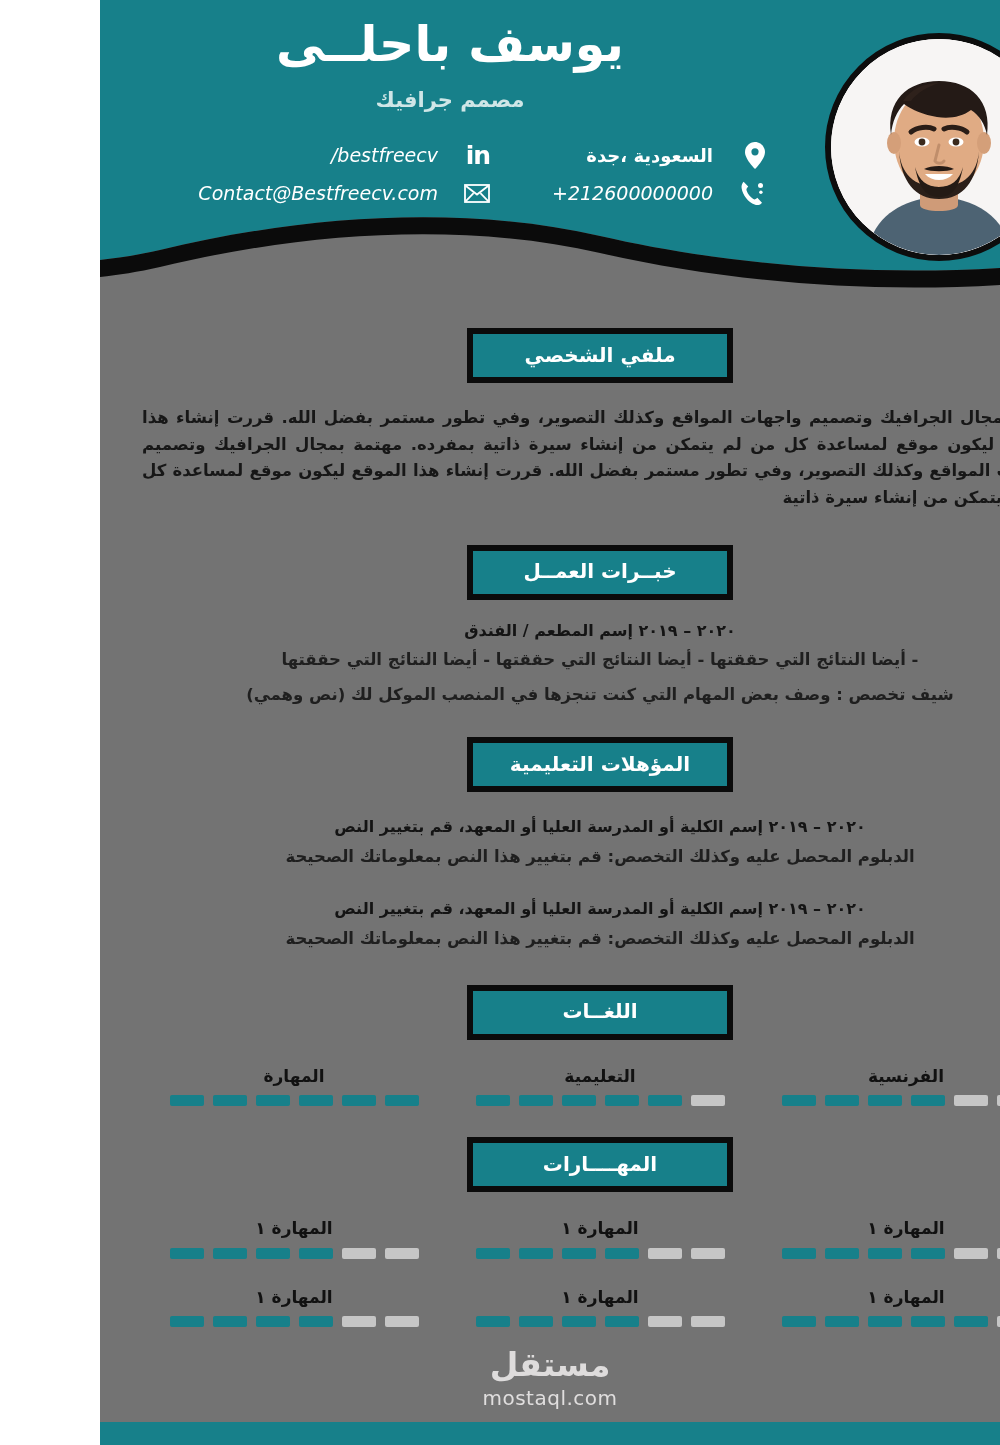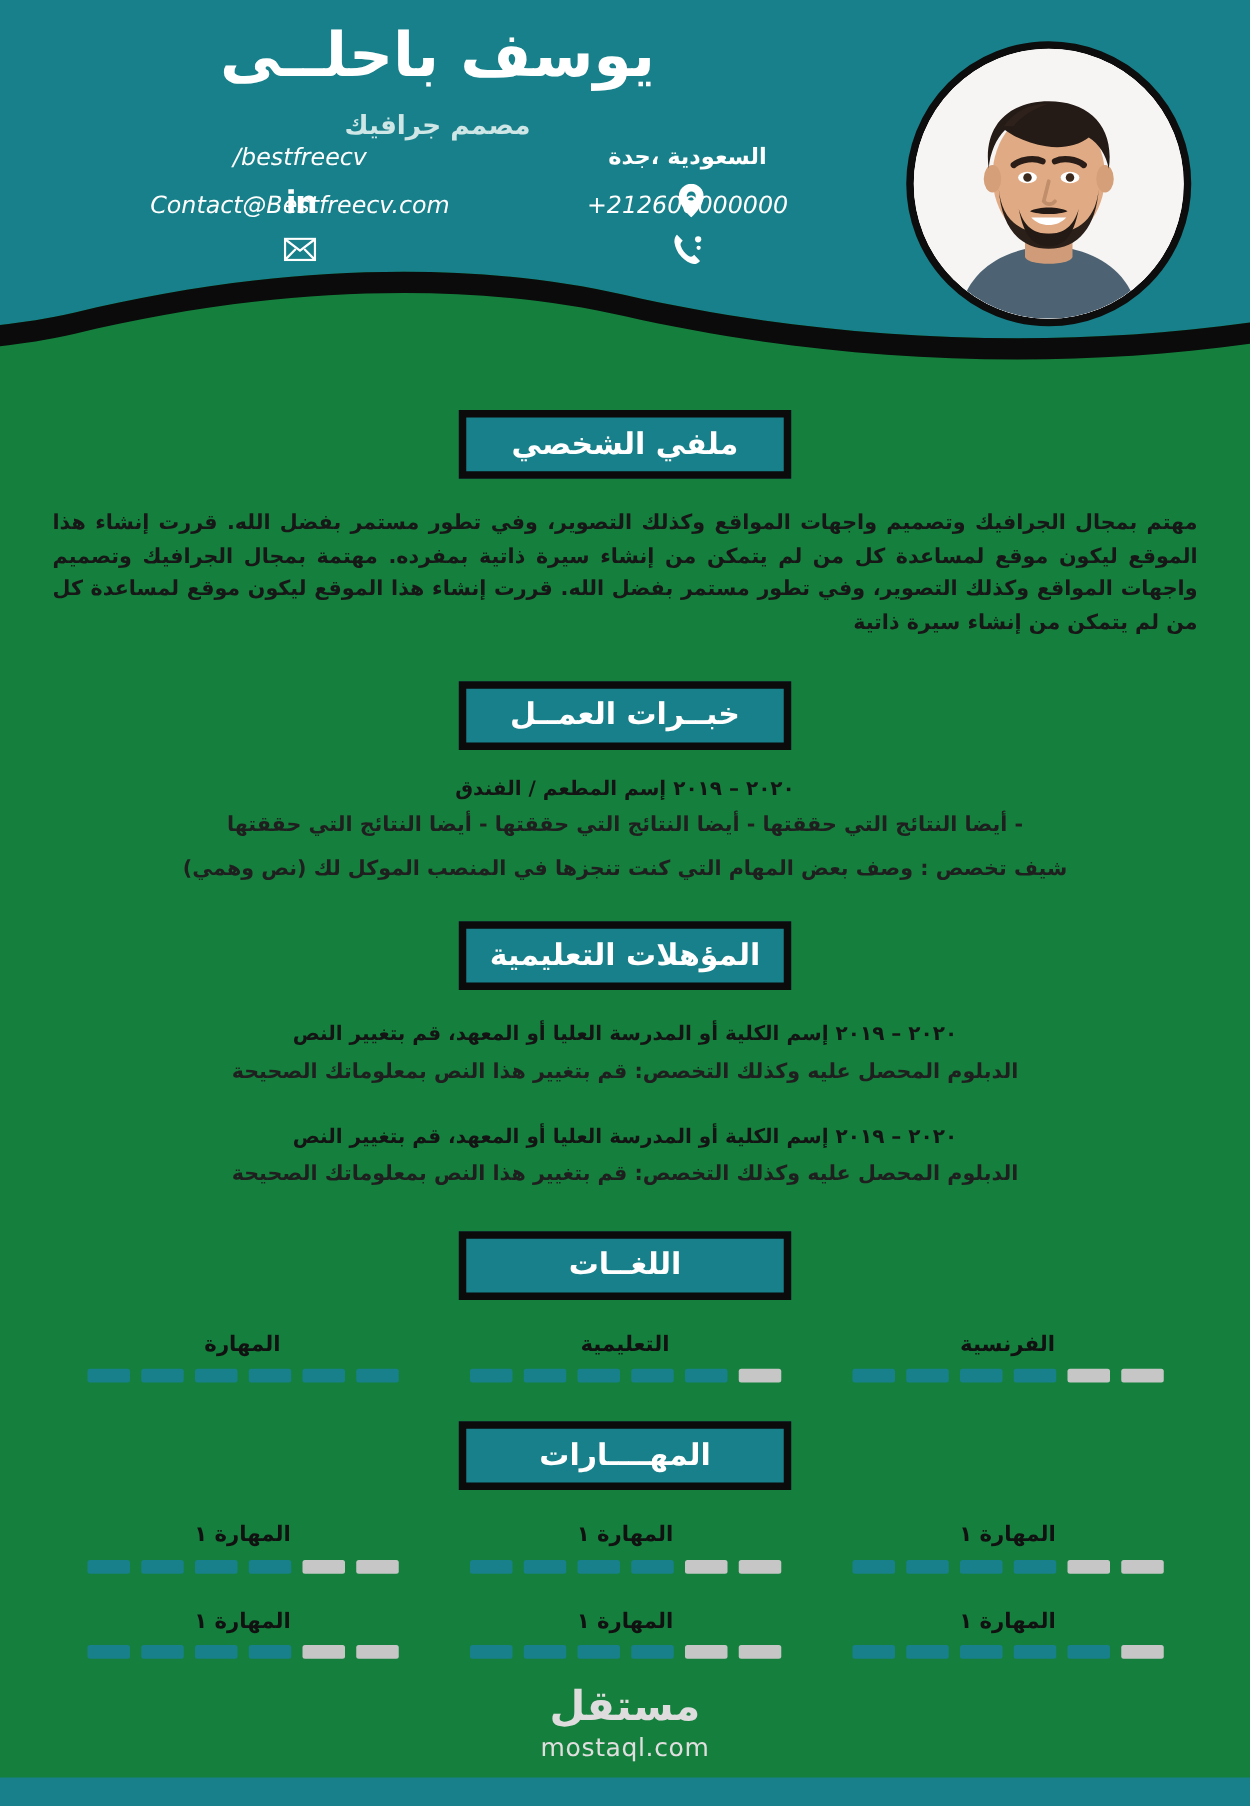--- a/index.html
+++ b/index.html
@@ -8,23 +8,23 @@
   html, body {
     width: 1000px;
     height: 1445px;
     background: #ffffff;
     font-family: "DejaVu Sans", "Liberation Sans", sans-serif;
     overflow: hidden;
   }
 
   #page {
     position: relative;
-    width: 1000px;
+    width: 900px;
     height: 1445px;
-    background: #15803d;
+    background: #737373;
     overflow: hidden;
     padding-left: 36px;
   }
 
   
   .header-wrap {
     position: absolute;
     top: 0; left: 0;
     width: 1000px;
     height: 300px;
@@ -89,23 +89,22 @@
     left: 435px;
     width: 230px;
     direction: ltr;
   }
 
   .contact-row {
     display: flex;
     align-items: center;
     justify-content: flex-end;
     height: 38px;
-    gap: 11px;
+    gap: 26px;
     color: #ffffff;
-    flex-direction: column;
   }
   .contact-text {
     font-size: 19px;
     font-style: italic;
     color: #ffffff;
     white-space: nowrap;
     font-family: "DejaVu Sans", "Liberation Sans", sans-serif;
   }
   .contact-text.ar {
     font-style: normal;
@@ -172,21 +171,21 @@
     height: 55px;
     background: #17808a;
     border: 6px solid #0b0b0b;
     display: flex;
     align-items: center;
     justify-content: center;
     direction: rtl;
   }
   .sec-head-box span {
     color: #ffffff;
-    font-size: 24px;
+    font-size: 20px;
     font-weight: bold;
     letter-spacing: 0.5px;
     line-height: 1;
     margin-top: -2px;
   }
 
   .sec-body {
     direction: rtl;
     color: #1a1a1a;
   }

